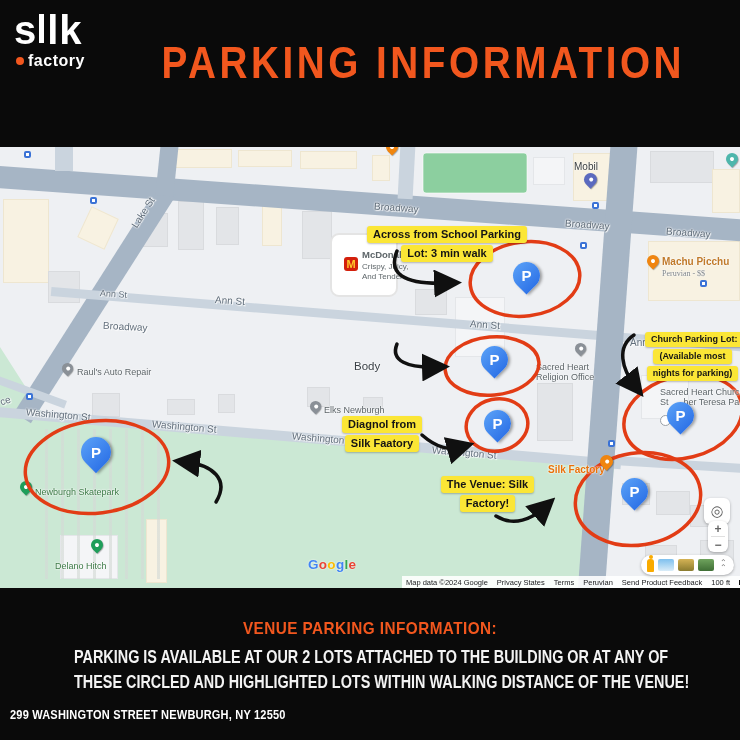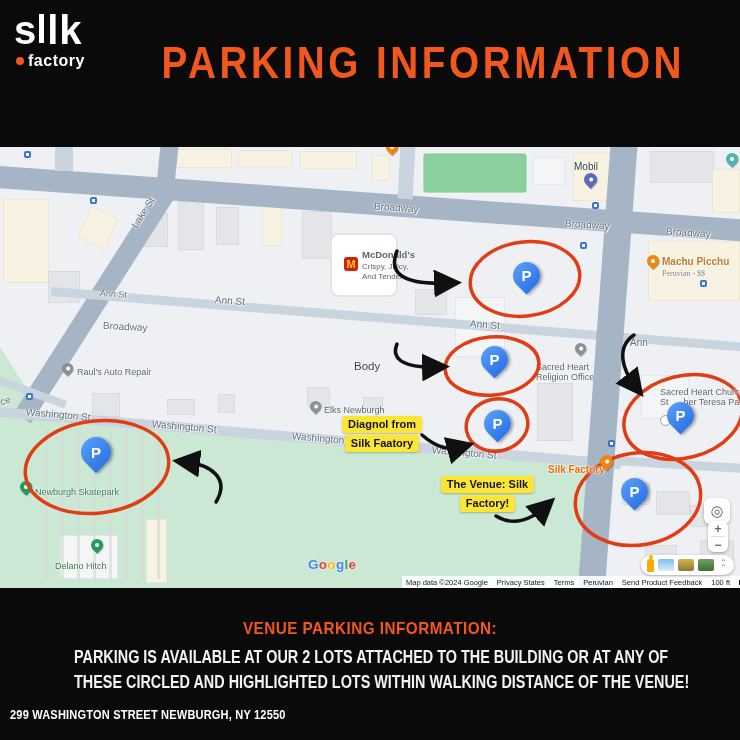--- a/index.html
+++ b/index.html
@@ -291,20 +291,29 @@
     <div class="ppin" style="left:667px;top:255px;">
         <span>P</span>
       </div>
     <div class="ppin" style="left:621px;top:331px;">
         <span>P</span>
       </div>
     <div class="ppin big" style="left:81px;top:290px;">
         <span>P</span>
       </div>
 
+    <div class="ann" style="left:362px;top:77px;width:170px;">
+      <span>Across from School Parking</span><br>
+      <span>Lot: 3 min walk</span>
+    </div>
+    <div class="ann small" style="left:645px;top:183px;width:95px;">
+      <span>Church Parking Lot:</span><br>
+      <span>(Available most</span><br>
+      <span>nights for parking)</span>
+    </div>
     <div class="ann" style="left:336px;top:267px;width:92px;">
       <span>Diagnol from</span><br>
       <span>Silk Faatory</span>
     </div>
     <div class="ann" style="left:435px;top:327px;width:105px;">
       <span>The Venue: Silk</span><br>
       <span>Factory!</span>
     </div>
 
     <div class="gwm"><span style="color: rgb(66, 133, 244);">G</span><span style="color: rgb(234, 67, 53);">o</span><span style="color: rgb(251, 188, 5);">o</span><span style="color: rgb(66, 133, 244);">g</span><span style="color: rgb(52, 168, 83);">l</span><span style="color: rgb(234, 67, 53);">e</span></div>

